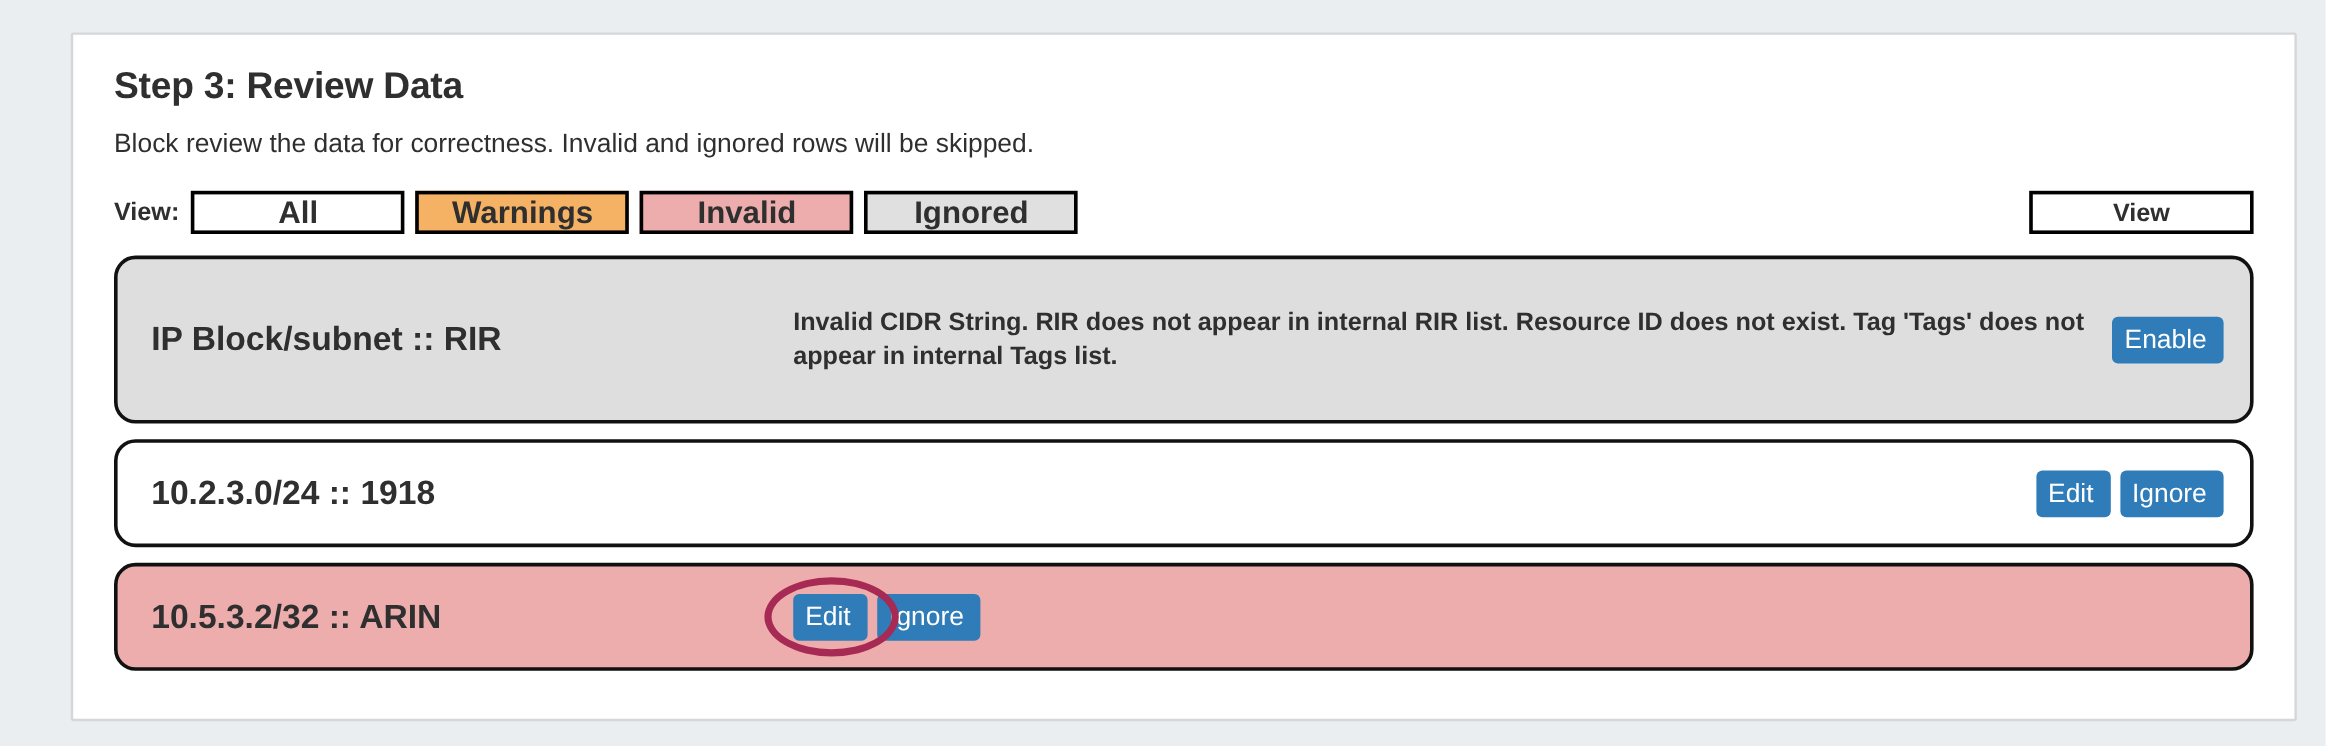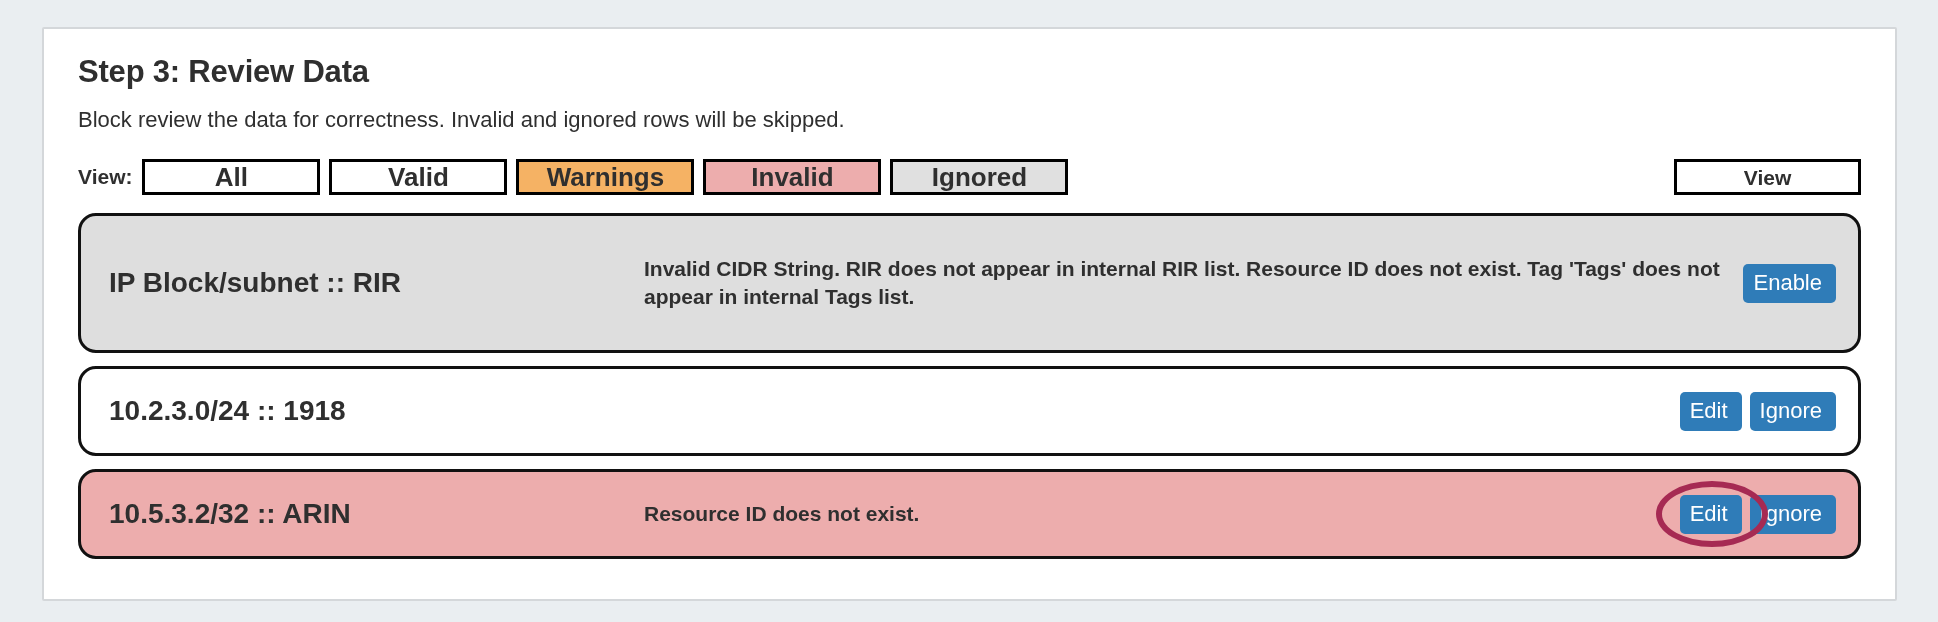--- a/index.html
+++ b/index.html
@@ -11,21 +11,21 @@
   body {
     width: 1938px;
     height: 622px;
     background: #eaeef1;
     font-family: "Liberation Sans", sans-serif;
     overflow: hidden;
   }
 
   .panel {
     position: absolute;
-    left: 42px;
+    left: 59px;
     top: 27px;
     width: 1855px;
     height: 574px;
     background: #ffffff;
     border: 2px solid #d4d7da;
     border-radius: 2px;
   }
 
   .panel-inner {
     padding: 26px 34px 0 34px;
@@ -180,21 +180,20 @@
 
     <h1 class="page-title">Step 3: Review Data</h1>
 
     <p class="page-subtitle">Block review the data for correctness. Invalid and ignored rows will be skipped.</p>
 
     <div class="filter-bar">
       <span class="view-label">View:</span>
 
       <button class="filter-btn">All</button>
 
-      <button class="filter-btn">Valid</button>
 
       <button class="filter-btn warnings">Warnings</button>
 
       <button class="filter-btn invalid">Invalid</button>
 
       <button class="filter-btn ignored">Ignored</button>
 
       <button class="hide-btn">View</button>
     </div>
 
@@ -212,21 +211,20 @@
         <div class="row-title">10.2.3.0/24 :: 1918</div>
         <div class="row-message"></div>
         <div class="row-actions">
           <button class="btn-blue">Edit</button>
           <button class="btn-blue">Ignore</button>
         </div>
       </div>
 
       <div class="data-row pink">
         <div class="row-title">10.5.3.2/32 :: ARIN</div>
-        <div class="row-message">Resource ID does not exist.</div>
         <div class="row-actions">
           <span class="annotation-ellipse"></span>
           <button class="btn-blue">Edit</button>
           <button class="btn-blue">Ignore</button>
         </div>
       </div>
 
     </div>
   </div>
 </div>

